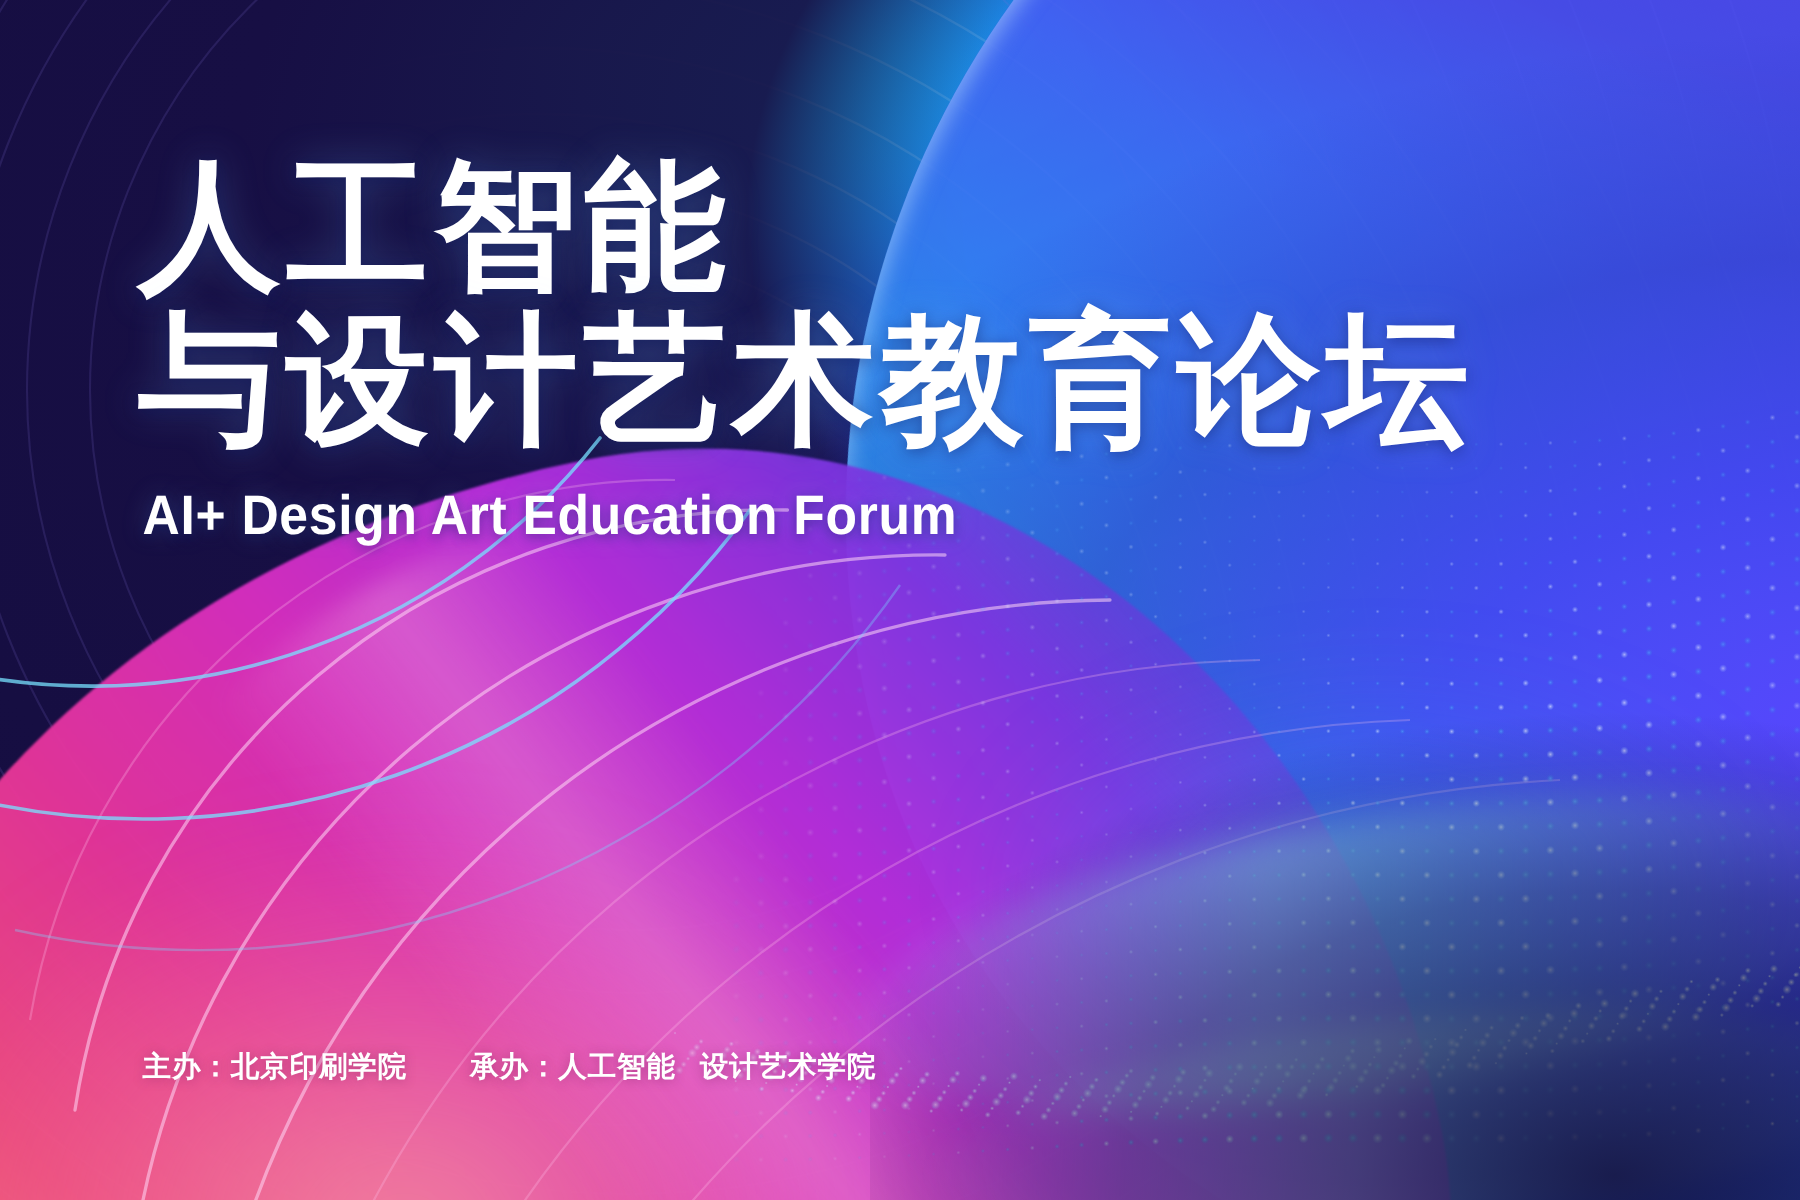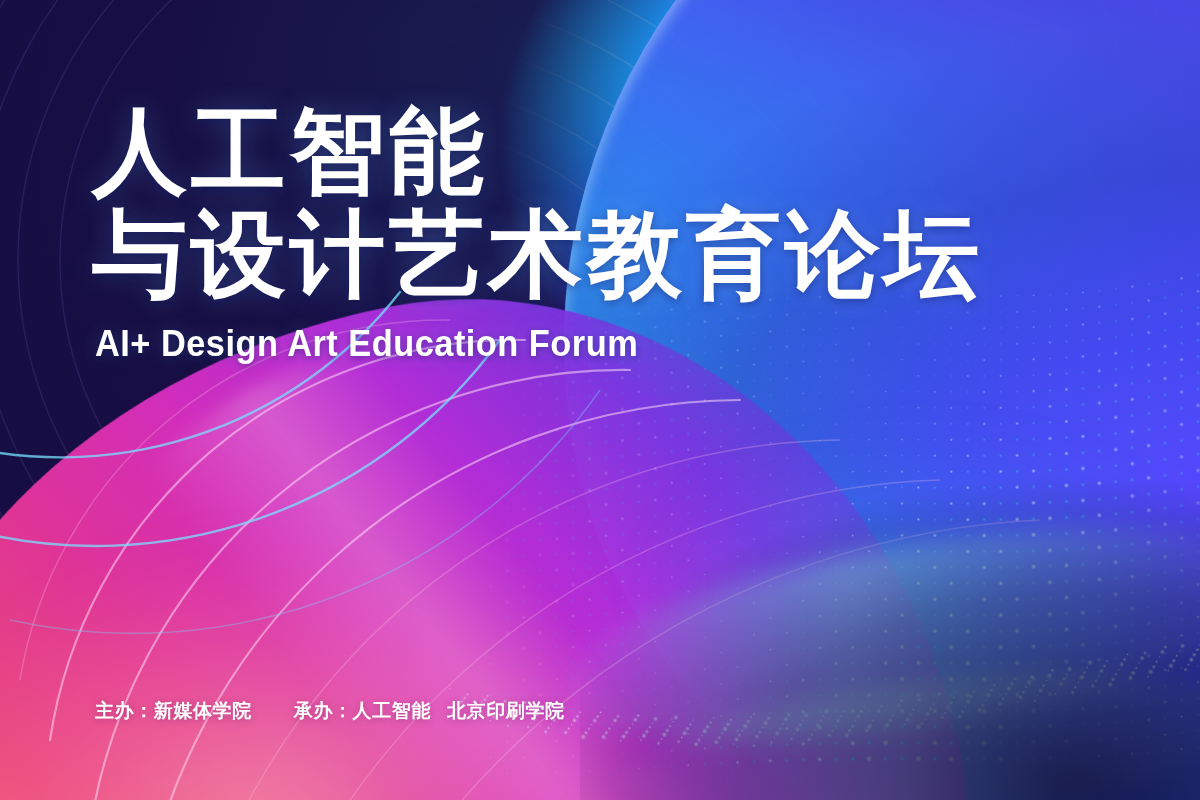--- a/index.html
+++ b/index.html
@@ -1809,17 +1809,17 @@
   <div class="text-layer">
 
     <div class="title title-1">人工智能</div>
 
     <div class="title title-2">与设计艺术教育论坛</div>
 
     <div class="subtitle">AI+ Design Art Education Forum</div>
 
 
     <div class="credits">
-      <span class="host">主办：新媒体学院</span><span class="co">承办：人工智能</span><span class="co2">北京印刷学院</span>
+      <span class="host">主办：北京印刷学院</span><span class="co">承办：人工智能</span><span class="co2">设计艺术学院</span>
     </div>
 
   </div>
 </div>
 
 </body></html>

